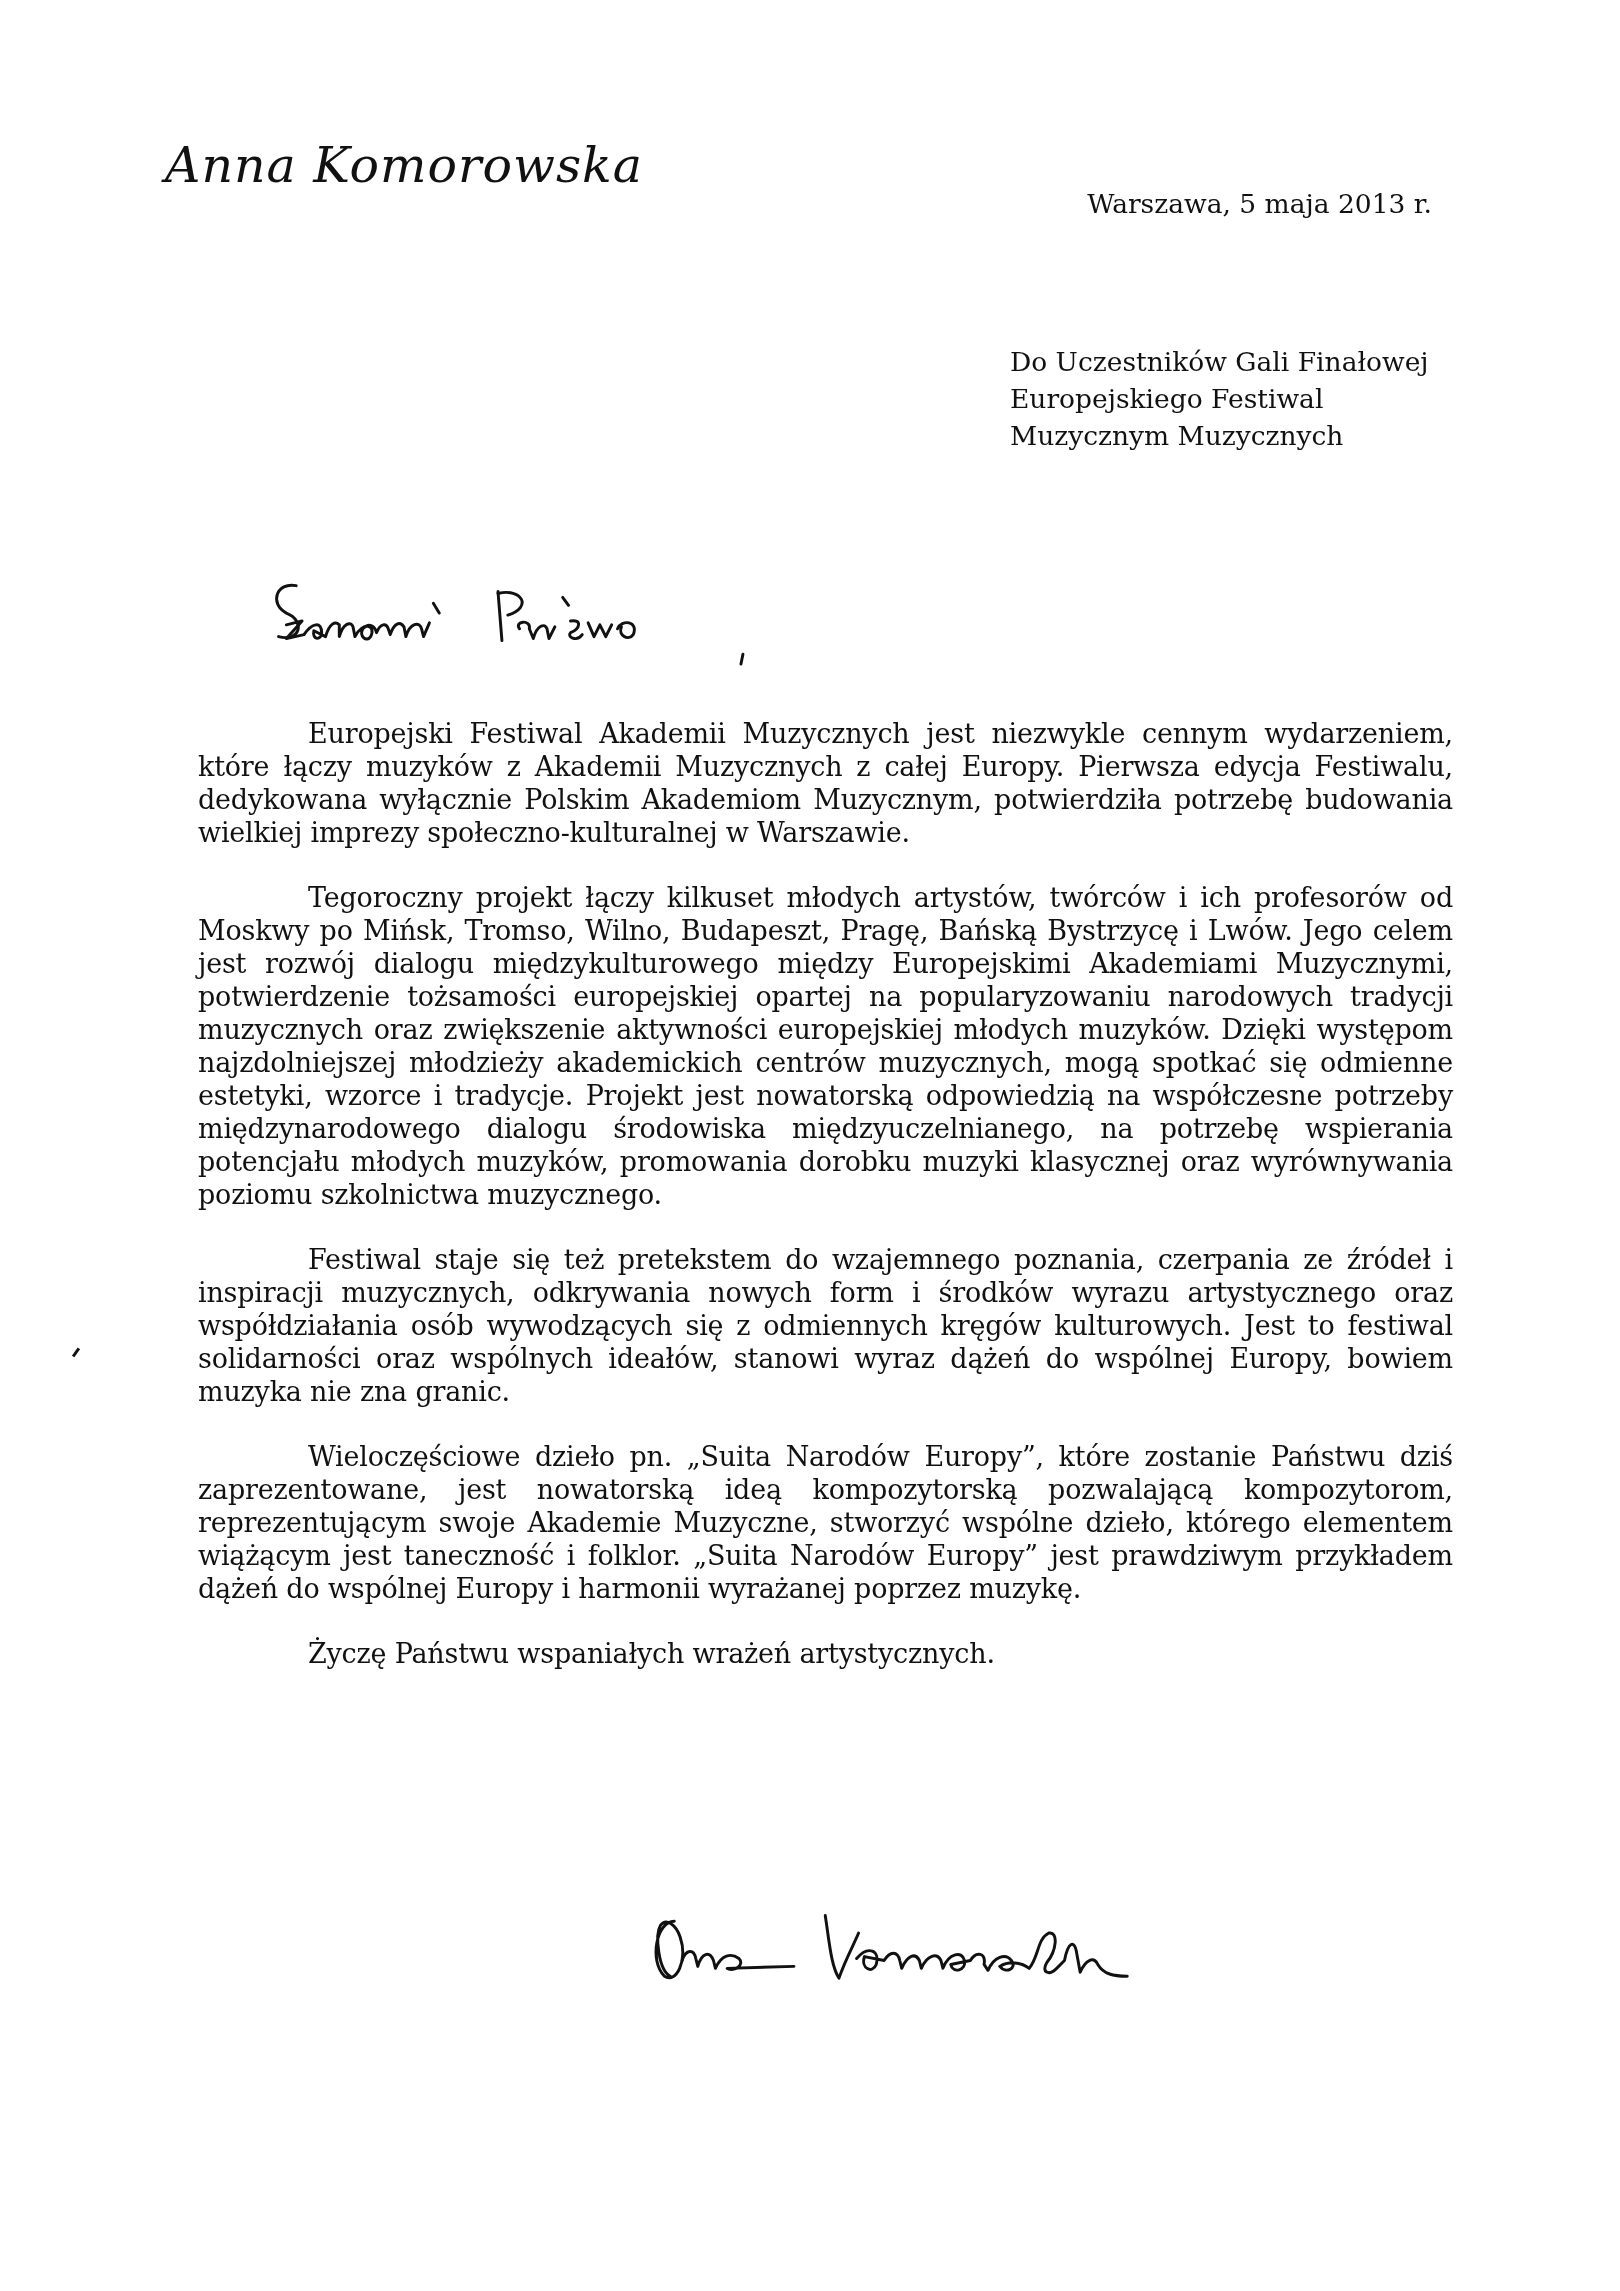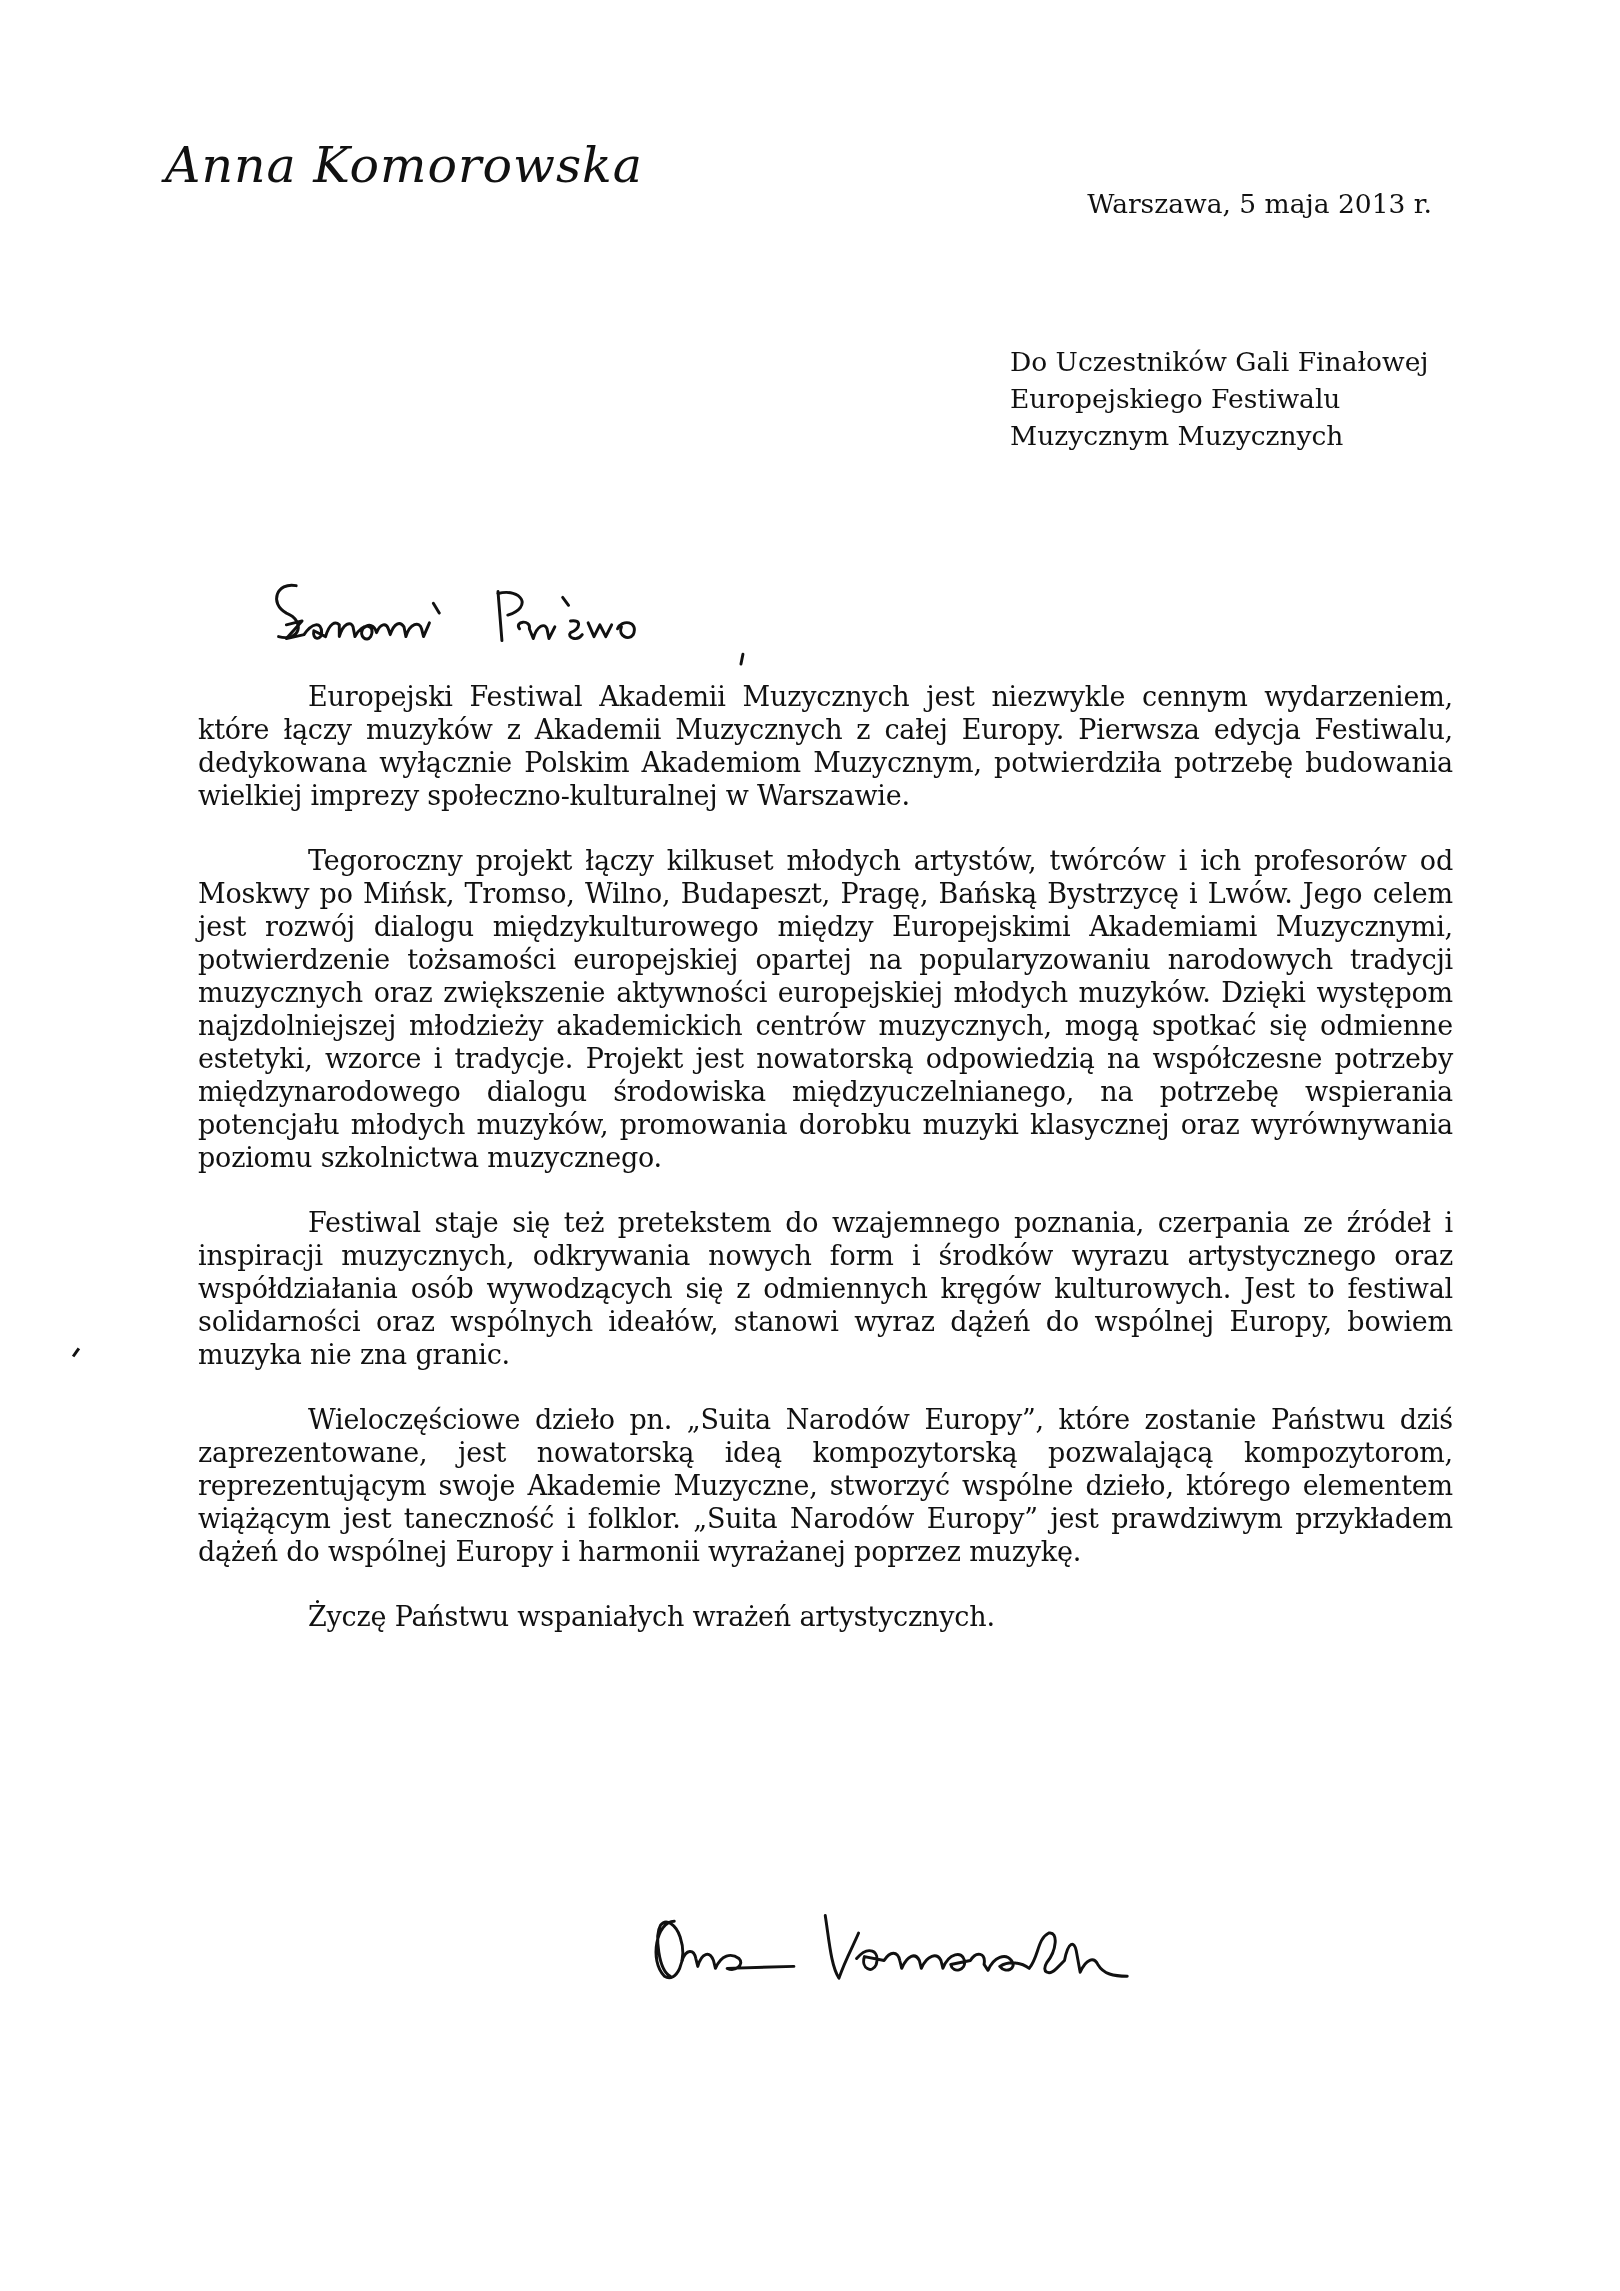--- a/index.html
+++ b/index.html
@@ -20,21 +20,21 @@
       font-family: "DejaVu Serif", serif; font-size: 26.5px; line-height: 37px; color: #111;
     }
     .recipient div { white-space: nowrap; margin-left: 47px; }
 
     .salutation {
       position: absolute; left: 257px; top: 564px; width: 627px; height: 108px;
     }
     .salutation svg { width: 100%; height: 100%; }
 
     .body-text {
-      position: absolute; left: 198px; top: 680px; width: 1255px;
+      position: absolute; left: 198px; top: 717px; width: 1255px;
       font-family: "DejaVu Serif", serif; font-size: 27px; line-height: 33px;
       color: #111; text-align: justify; letter-spacing: -0.2px;
     }
     .body-text p { margin: 0 0 32px 0; text-indent: 110px; }
     .body-text p.closing { margin-top: 22px; }
 
     .stray-mark {
       position: absolute; left: 71px; top: 1351px; width: 9.8px; height: 2.9px;
       background: #111; transform: rotate(-55deg);
     }
@@ -48,21 +48,21 @@
 <body>
 
 <div class="page">
 
   <div class="letterhead-name">Anna Komorowska</div>
 
   <div class="place-date">Warszawa, 5 maja 2013 r.</div>
 
   <div class="recipient">
     <div>Do Uczestników Gali Finałowej</div>
-    <div>Europejskiego Festiwalu</div>
+    <div>Europejskiego Festiwal</div>
     <div>Muzycznym Muzycznych</div>
   </div>
 
   <div class="salutation" title="Szanowni Państwo,">
     <svg viewBox="0 0 640 110" fill="none" stroke="#111" stroke-width="3" stroke-linecap="round" stroke-linejoin="round">
 
       <path d="M40 22 C 20 18, 12 40, 30 50 C 50 58, 44 80, 22 74"></path>
 
       <path d="M30 62 L 46 58 L 30 76 L 48 72 C 56 60, 66 58, 66 70 C 66 78, 56 78, 58 68 L 70 74 C 74 60, 80 58, 84 62 L 84 74 C 88 60, 96 58, 98 64 L 100 74 C 108 58, 122 62, 116 74 C 112 80, 104 74, 108 66 C 114 60, 120 62, 122 70 C 126 60, 132 60, 134 66 L 136 72 C 140 60, 146 58, 150 64 L 152 74 C 156 60, 166 58, 168 66 L 170 74 L 176 60"></path>
       <path d="M180 40 L 186 50"></path>

